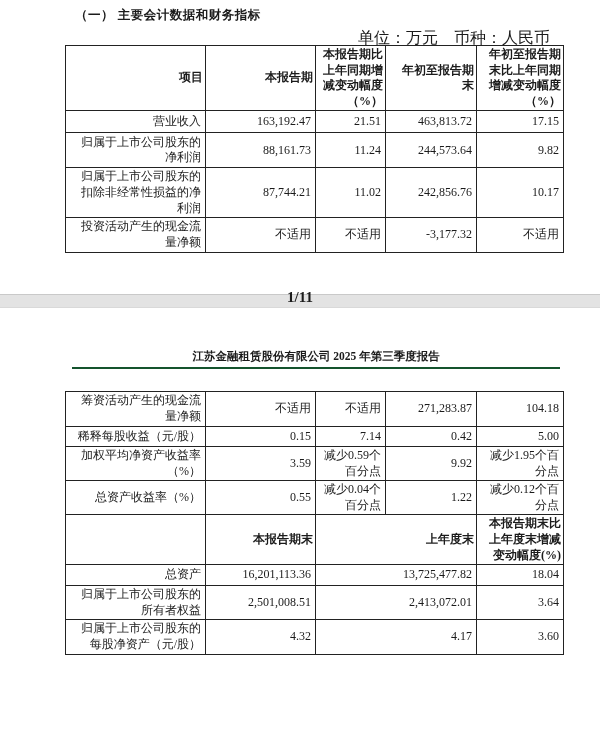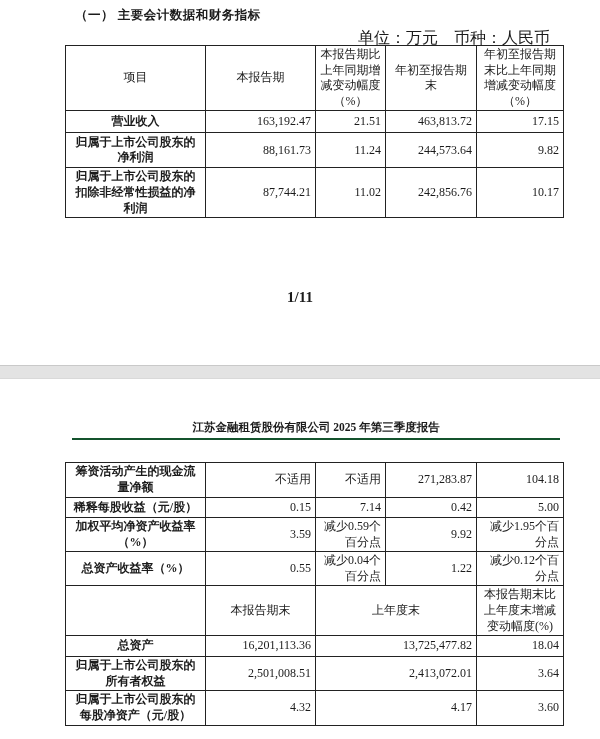--- a/index.html
+++ b/index.html
@@ -2,21 +2,21 @@
 <html><head>
 <meta charset="utf-8">
 <style>
   html,body{margin:0;padding:0;}
   body{
     width:600px;height:739px;background:#ffffff;overflow:hidden;
     font-family:"Liberation Serif","DejaVu Serif",serif;
     color:#1b1b1b;font-size:12px;
   }
   .page{position:relative;background:#ffffff;}
-  .page1{height:365px;}
+  .page1{height:294px;}
   .page2{height:361px;}
   .page-gap{
     height:12px;background:#e3e3e3;
     border-top:1px solid #c9c9c9;border-bottom:1px solid #d9d9d9;
   }
   .section-title{
     position:absolute;left:75px;top:7px;
     font-weight:bold;font-size:12.5px;letter-spacing:0.5px;white-space:pre;
   }
   .unit-note{
@@ -26,22 +26,22 @@
     position:absolute;left:65px;border-collapse:collapse;table-layout:fixed;
     font-size:12px;line-height:1.3;
   }
   .t1{top:45px;}
   .t2{top:83px;}
   col.c1{width:140px;}col.c2{width:110px;}col.c3{width:70px;}col.c4{width:91px;}col.c5{width:87px;}
   table.fin th,table.fin td{
     border:1px solid #222222;vertical-align:middle;
     white-space:pre-line;padding:1px 4px;overflow:hidden;
   }
-  table.fin th{font-weight:normal;text-align:center;padding:1px 2px;}
-  td.lbl{text-align:center;padding-left:5px;font-weight:bold;}
+  table.fin th{font-weight:bold;text-align:right;padding:1px 2px;}
+  td.lbl{text-align:right;padding-left:5px;}
   td.num{text-align:right;padding-right:10px;}
   tr.h65{height:65px;}tr.h50{height:50px;}tr.h47{height:47px;}
   tr.h35{height:35px;}tr.h34{height:34px;}tr.h33{height:33px;}
   tr.h32{height:32px;}tr.h22{height:22px;}tr.h21{height:21px;}tr.h20{height:20px;}
   .page-number{
     position:absolute;top:289px;left:0;width:100%;
     text-align:center;font-weight:bold;font-size:15px;
   }
   .running-header{
     position:absolute;top:41px;left:72px;right:40px;
@@ -96,20 +96,28 @@
     </tr>
     <tr class="h50">
       <td class="lbl">归属于上市公司股东的
 扣除非经常性损益的净
 利润</td>
       <td class="num">87,744.21</td>
       <td class="num">11.02</td>
       <td class="num">242,856.76</td>
       <td class="num">10.17</td>
     </tr>
+    <tr class="h33">
+      <td class="lbl">投资活动产生的现金流
+量净额</td>
+      <td class="num">不适用</td>
+      <td class="num">不适用</td>
+      <td class="num">-3,177.32</td>
+      <td class="num">不适用</td>
+    </tr>
   </tbody>
     </table>
 
   <div class="page-number">1/11</div>
 </div>
 
 <div class="page-gap"></div>
 
 <div class="page page2">
   <div class="running-header">江苏金融租赁股份有限公司 2025 年第三季度报告</div>

